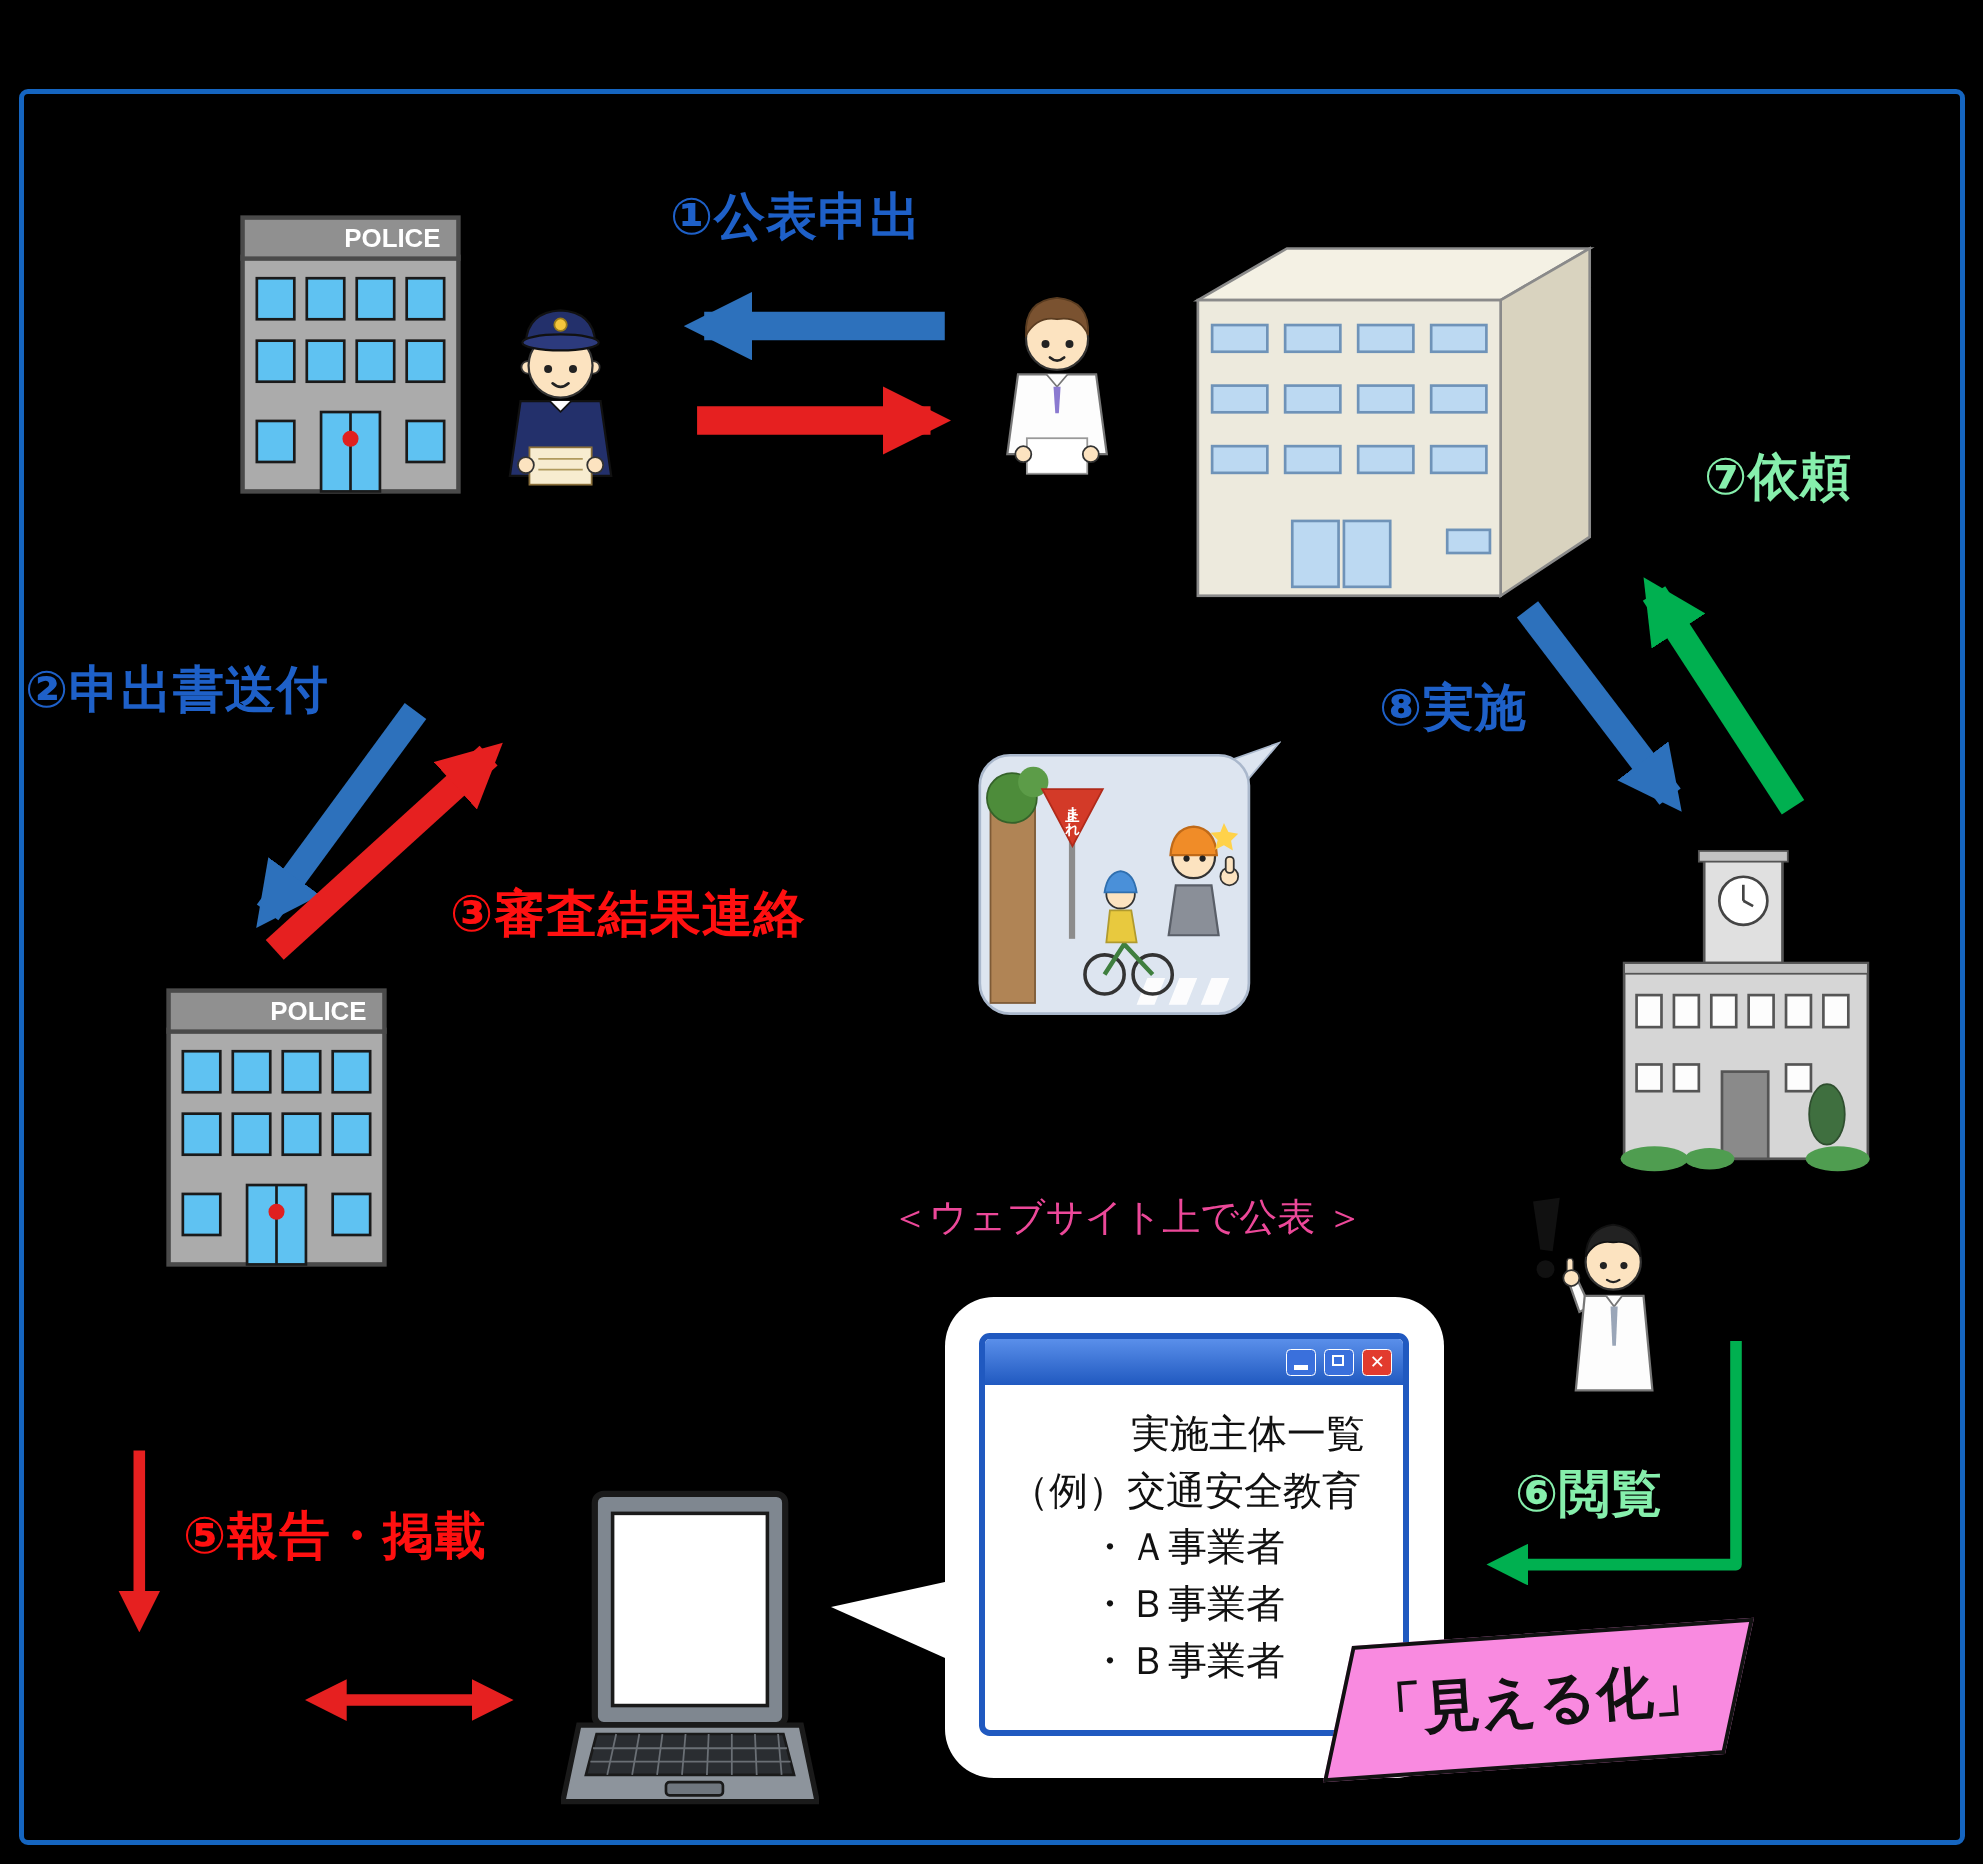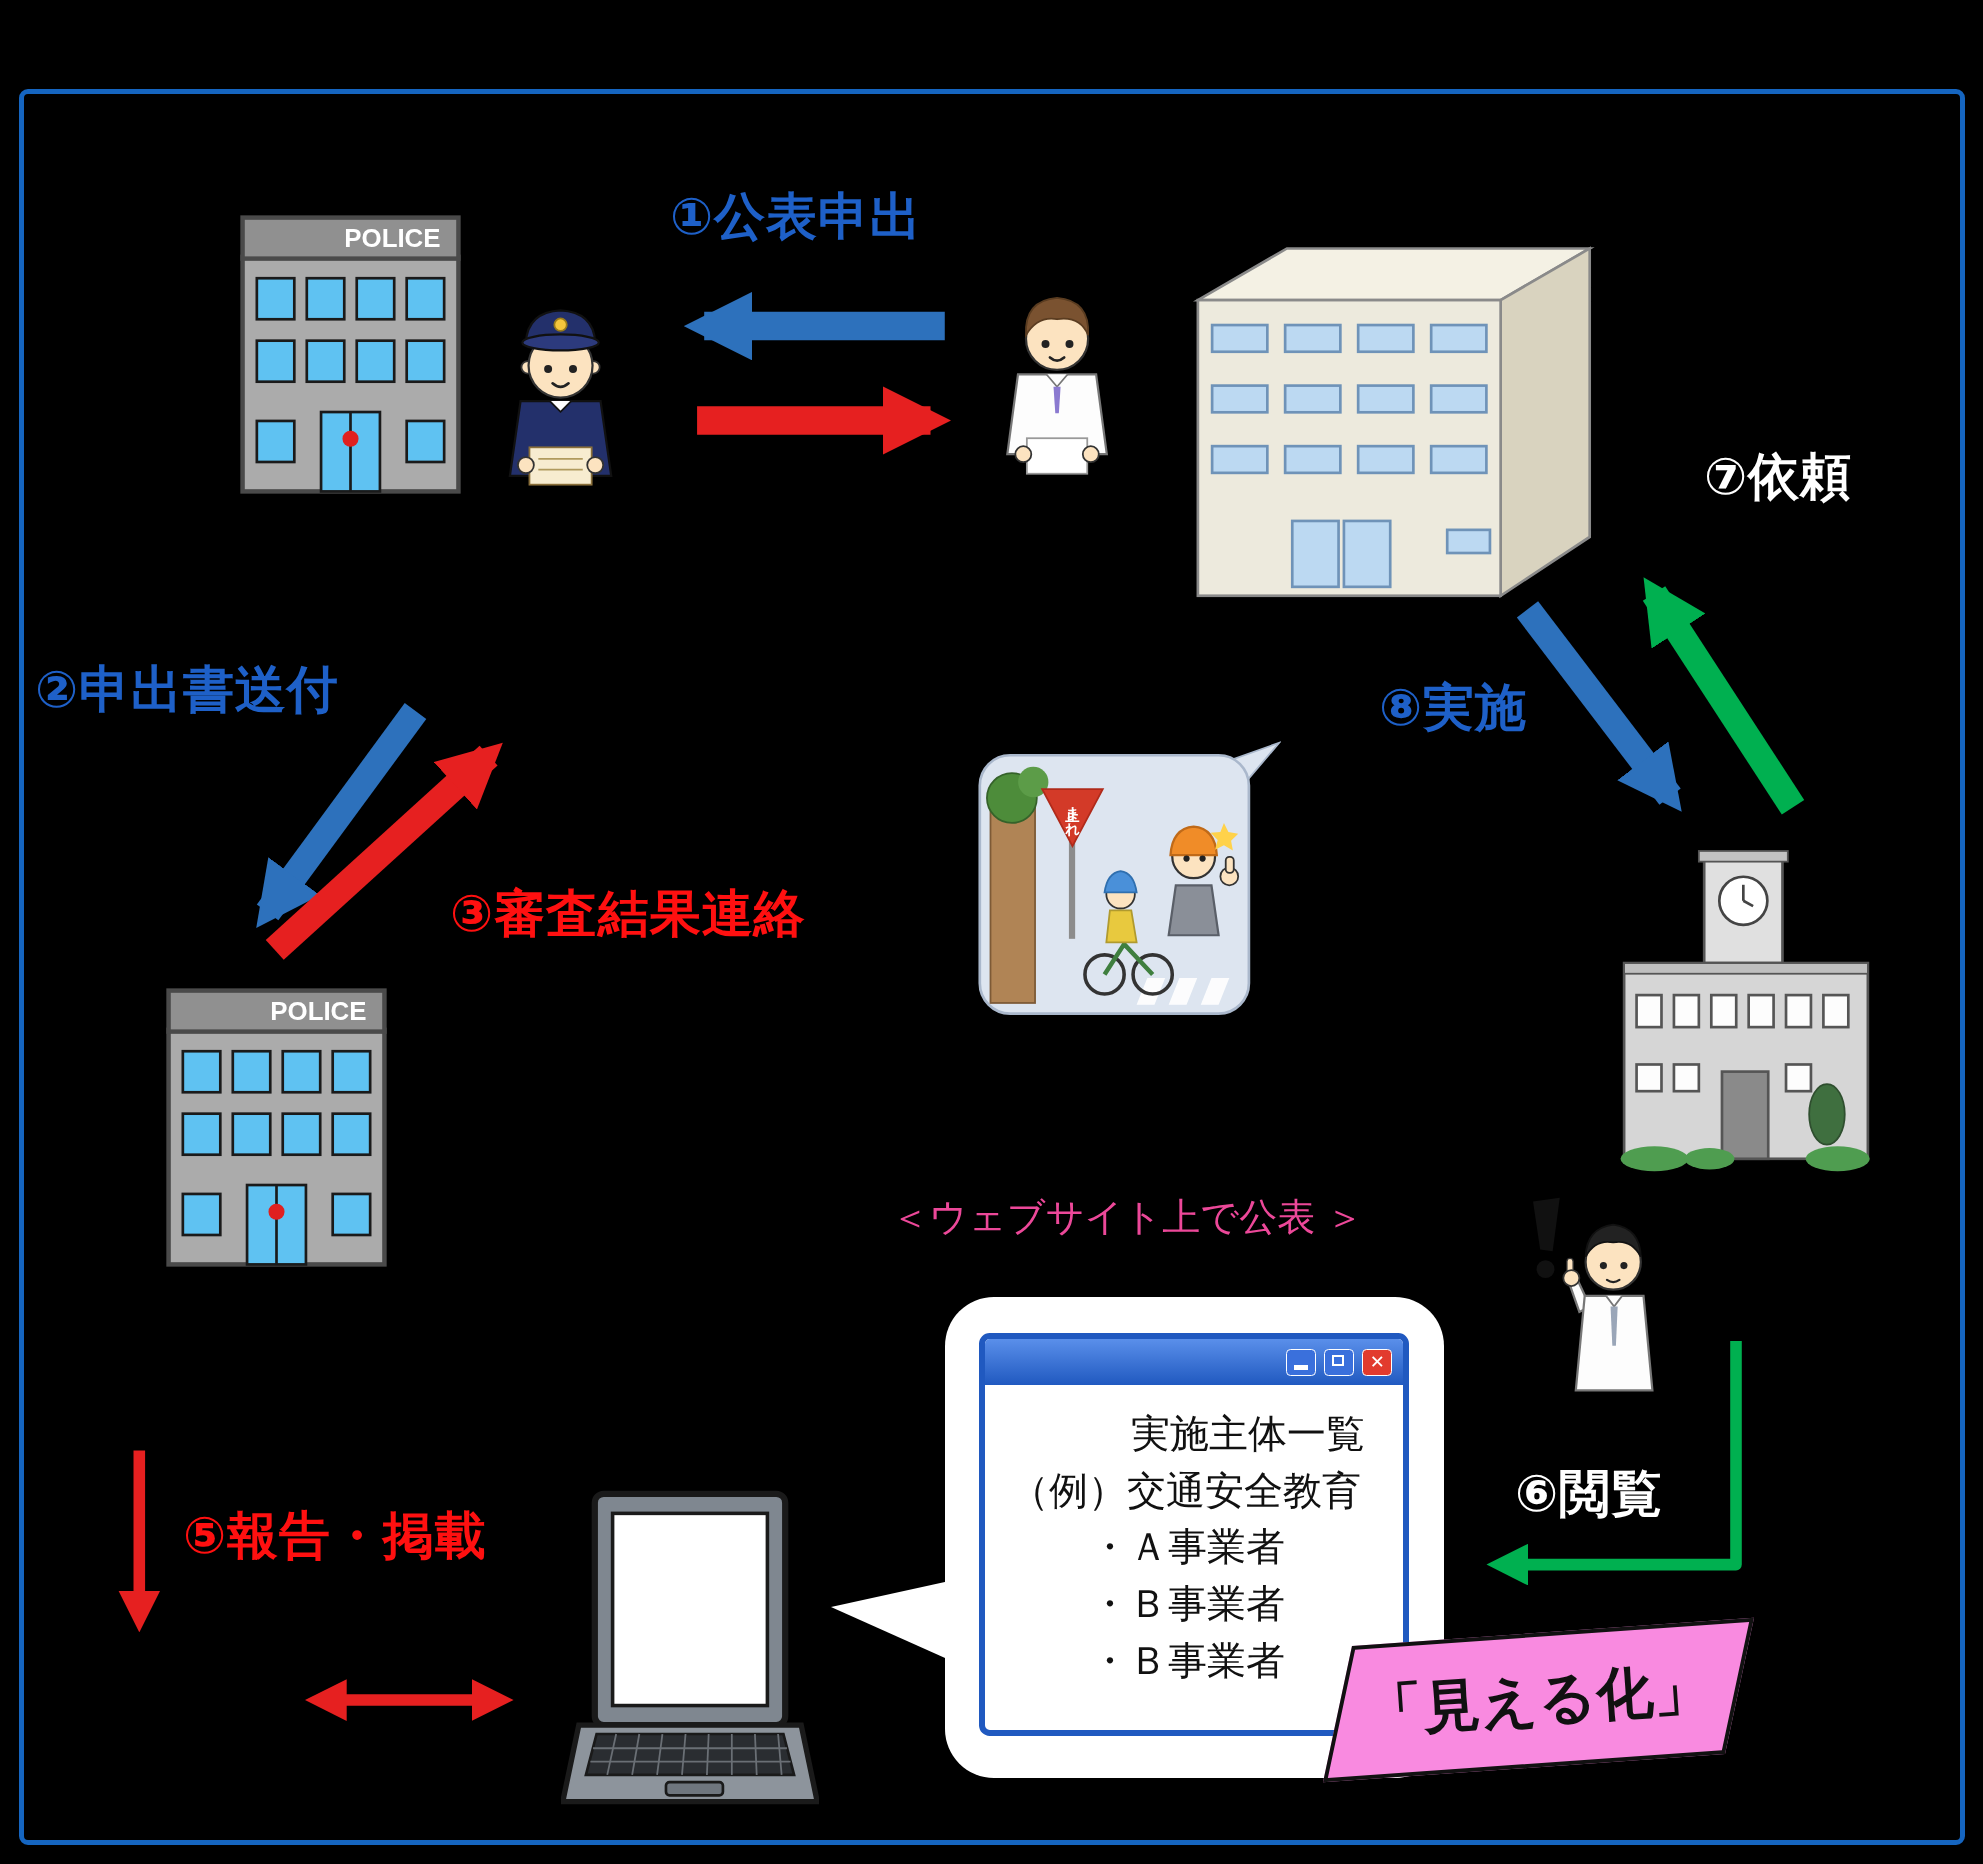--- a/index.html
+++ b/index.html
@@ -14,21 +14,21 @@
   .title-bar{
     position:absolute;left:18.7px;top:0;width:816px;height:100px;background:#1674c5;
     z-index:6;display:flex;align-items:center;padding-left:151px;box-sizing:border-box;
   }
   .title-bar span{color:#fff;font-size:52px;font-weight:600;letter-spacing:1.8px;}
   .arrows{position:absolute;left:0;top:0;z-index:1;}
   .fig{position:absolute;z-index:2;}
   .lbl{position:absolute;z-index:4;font-weight:bold;font-size:51px;letter-spacing:0.9px;white-space:nowrap;}
   .c-blue{color:#1e60c8;text-align:center;}
   .c-red{color:#ff1010;}
-  .c-green{color:#ffffff;}
+  .c-green{color:#86efac;}
   .web-heading{position:absolute;left:891px;top:1192px;z-index:4;font-size:38px;font-weight:normal;color:#ec4899;white-space:nowrap;}
   .bubble{
     position:absolute;left:945px;top:1297px;width:499px;height:481px;background:#fff;
     border-radius:49px;z-index:3;
   }
   .bubble-tail{
     position:absolute;left:-114px;top:283px;width:0;height:0;
     border-top:27px solid transparent;border-bottom:55px solid transparent;border-right:123px solid #fff;
   }
   .browser{
@@ -282,21 +282,21 @@
         <line x1="140" y1="276" x2="136" y2="322"></line>
         <line x1="166" y1="276" x2="164" y2="322"></line>
         <line x1="192" y1="276" x2="192" y2="322"></line>
         <line x1="218" y1="276" x2="220" y2="322"></line>
         <line x1="244" y1="276" x2="248" y2="322"></line>
     </g>
     <rect x="118" y="330" width="64" height="15" rx="4" fill="#6f767e" stroke="#1a1a1a" stroke-width="3"></rect>
   </svg>
 
   <div class="lbl c-blue" style="left:670px;top:183px">①公表申出</div>
-  <div class="lbl c-blue" style="left:35px;top:656px">②申出書送付</div>
+  <div class="lbl c-blue" style="left:25px;top:656px">②申出書送付</div>
   <div class="lbl c-red" style="left:450px;top:880px">③審査結果連絡</div>
   <div class="lbl c-red" style="left:183px;top:1502px">⑤報告・掲載</div>
   <div class="lbl c-green" style="left:1515px;top:1460px">⑥閲覧</div>
   <div class="lbl c-green" style="left:1704px;top:443px">⑦依頼</div>
   <div class="lbl c-blue" style="left:1379px;top:674px">⑧実施</div>
 
   <div class="web-heading">＜ウェブサイト上で公表 ＞</div>
 
   <div class="bubble">
     <div class="bubble-tail"></div>

